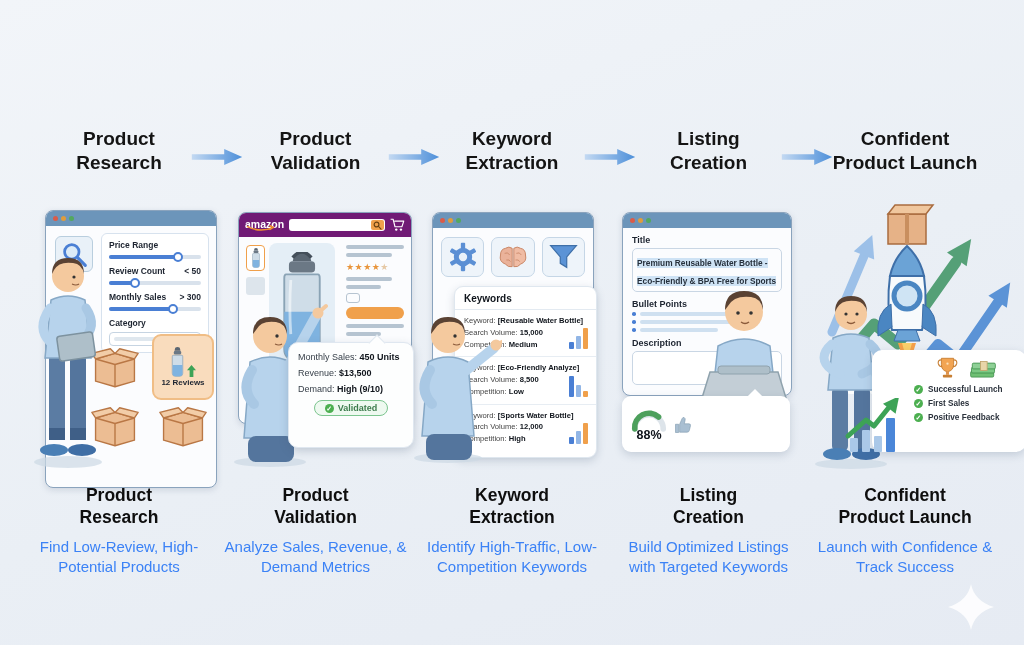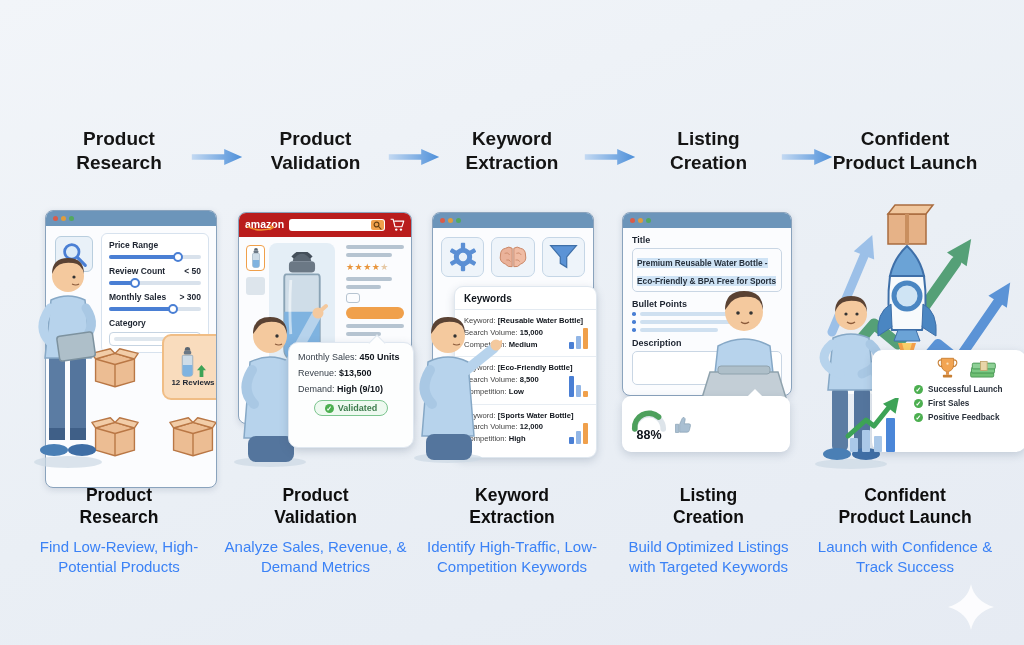--- a/index.html
+++ b/index.html
@@ -39,31 +39,31 @@
     border:1px solid #d7e2ee; border-radius:6px; padding:6px 7px;}
   .f-row{ display:flex; justify-content:space-between; font-size:8.5px; font-weight:bold; color:#1d2430;}
   .slider{ position:relative; height:4px; background:#d9e2ec; border-radius:2px; margin:5px 0 7px;}
   .slider .fill{ position:absolute; left:0; top:0; bottom:0; background:#4a7fd4; border-radius:2px;}
   .slider .knob{ position:absolute; top:50%; transform:translate(-50%,-50%); width:10px; height:10px;
     background:#fff; border:2.5px solid #4a7fd4; border-radius:50%;}
   .select{ margin-top:4px; height:14px; border:1px solid #c6d4e2; border-radius:4px; display:flex;
     align-items:center; justify-content:space-between; padding:0 4px; background:#fff;}
   .select .ph{ width:58px; height:4px; background:#dfe7ee; border-radius:2px;}
   .chev{ width:0; height:0; border-left:3px solid transparent; border-right:3px solid transparent; border-top:4px solid #8a9bb0;}
-  .p1-grid{ position:absolute; left:38px; top:108px; display:grid; grid-template-columns:62px 64px; gap:15px; align-items:center; justify-items:center;}
+  .p1-grid{ position:absolute; left:38px; top:108px; display:grid; grid-template-columns:62px 64px; gap:5px; align-items:center; justify-items:center;}
   .hl-card{ width:62px; height:66px; background:#f9dcbd; border:2px solid #f0bd85; border-radius:9px;
     display:flex; flex-direction:column; align-items:center; justify-content:center; gap:1px;}
   .hl-card .row{ display:flex; align-items:flex-end; gap:2px;}
   .hl-badge{ font-size:8px; font-weight:bold; color:#1d2430;}
 
   .person{ position:absolute; }
 
   
   .p2-card{ left:238px; top:12px; width:174px; height:212px;}
-  .az-header{ height:22px; background:#b91c1c; display:flex; align-items:center; padding:12px 6px; gap:5px; }
+  .az-header{ height:22px; background:#701a75; display:flex; align-items:center; padding:12px 6px; gap:5px; }
   .az-logo{ color:#fff; font-weight:bold; font-size:10.5px; line-height:1; position:relative; top:-1px;}
   .az-smile{ position:absolute; left:1px; bottom:-4px;}
   .az-search{ flex:1; height:12px; background:#fff; border-radius:3px; position:relative;}
   .az-search .btn{ position:absolute; right:1px; top:1px; bottom:1px; width:13px; background:#f0a04b;
     border-radius:2px; display:flex; align-items:center; justify-content:center;}
   .p2-body{ position:relative; height:168px; padding:7px;}
   .thumb{ position:absolute; left:7px; top:8px; width:19px; height:26px; border:1.5px solid #f0a04b;
     border-radius:4px; background:#fff; display:flex; align-items:center; justify-content:center;}
   .thumb2{ position:absolute; left:7px; top:40px; width:19px; height:18px; background:#dde5ec; border-radius:3px;}
   .bottle-stage{ position:absolute; left:30px; top:6px; width:66px; height:128px; background:#e4eef6; border-radius:8px;
@@ -413,21 +413,21 @@
         <div><span>Keyword:</span> <b>[Reusable Water Bottle]</b></div>
         <div><span>Search Volume:</span> <b>15,000</b></div>
         <div><span>Competition:</span> <b>Medium</b></div>
         <span class="kwbars">
             <i class="bb" style="height:7px"></i>
             <i class="bl" style="height:13px"></i>
             <i class="bo" style="height:21px"></i>
           </span>
       </div>
       <div class="kw-entry">
-        <div><span>Keyword:</span> <b>[Eco-Friendly Bottle]</b></div>
+        <div><span>Keyword:</span> <b>[Eco-Friendly Analyze]</b></div>
         <div><span>Search Volume:</span> <b>8,500</b></div>
         <div><span>Competition:</span> <b>Low</b></div>
         <span class="kwbars">
             <i class="bb" style="height:21px"></i>
             <i class="bl" style="height:12px"></i>
             <i class="bo" style="height:6px"></i>
           </span>
       </div>
       <div class="kw-entry">
         <div><span>Keyword:</span> <b>[Sports Water Bottle]</b></div>

